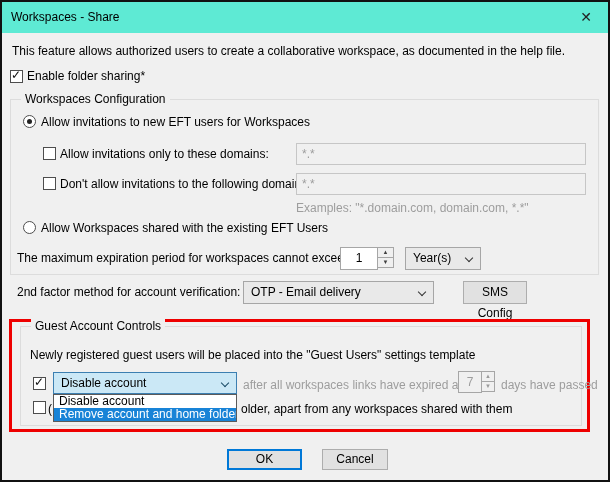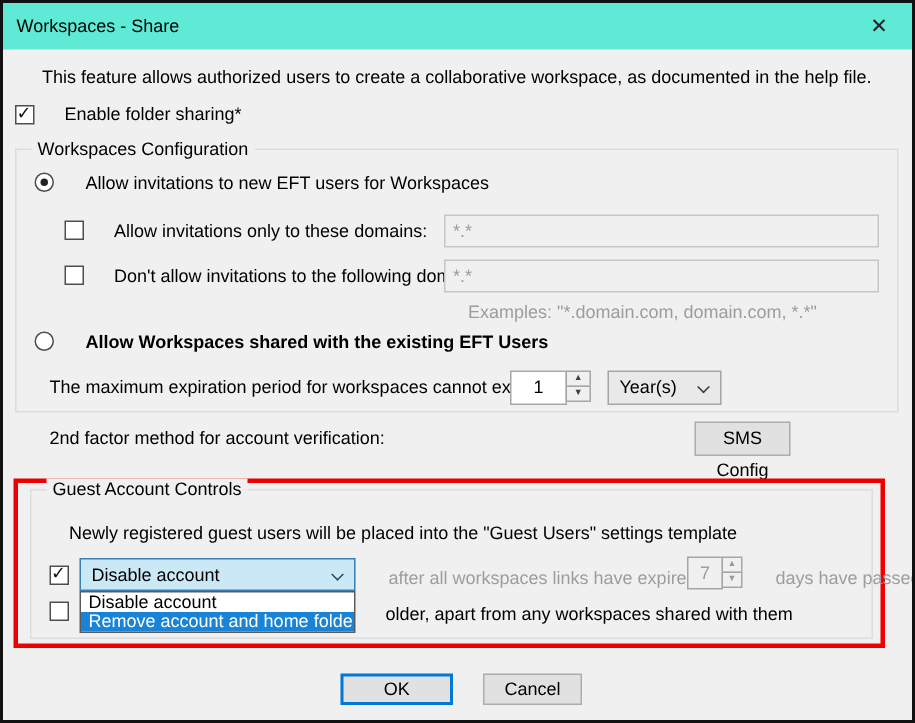--- a/index.html
+++ b/index.html
@@ -3,21 +3,21 @@
 <meta charset="utf-8">
 <style>
   * { margin:0; padding:0; box-sizing:border-box; }
   body { background:#fff; font-family:"Liberation Sans", sans-serif; }
   .window { position:relative; width:610px; height:482px; border:2px solid #111;
             background:#f0f0f0; font-size:12px; color:#000; overflow:hidden; }
   .titlebar { position:absolute; left:0; top:0; right:0; height:31px; background:#5eead4; }
   .title { position:absolute; left:9px; top:8px; color:#000; white-space:nowrap; }
   .close-btn { position:absolute; right:2px; top:0; width:40px; height:30px; text-align:center;
                line-height:30px; font-size:14px; color:#222; cursor:default; }
-  .txt { position:absolute; white-space:nowrap;margin-left:16px; }
+  .txt { position:absolute; white-space:nowrap; }
   .gray { color:#9d9d9d; }
   .cb { position:absolute; width:13px; height:13px; background:#fff; border:1px solid #4d4d4d; }
   .cb .mark { position:absolute; left:0px; top:-3px; font-size:12px; color:#111; }
   .radio { position:absolute; width:13px; height:13px; background:#fff; border:1px solid #4d4d4d; border-radius:50%; }
   .radio.on::after { content:""; position:absolute; left:3px; top:3px; width:5px; height:5px;
                      border-radius:50%; background:#222; }
   .group { position:absolute; border:1px solid #dcdcdc; }
   .group-label { position:absolute; top:-8px; left:10px; background:#f0f0f0; padding:0 4px; white-space:nowrap; }
   .field { position:absolute; background:#f0f0f0; border:1px solid #c6c6c6; color:#9d9d9d;
            font:12px "Liberation Sans", sans-serif; padding:0 5px; outline:none; }
@@ -68,34 +68,38 @@
     <div class="txt" style="left:49px; top:47px;">Allow invitations only to these domains:</div>
     <input class="field" style="left: 285px; top: 43px; width: 290px; height: 22px;" readonly="" value="*.*">
 
     <span class="cb" style="left:32px; top:77px;"></span>
     <div class="txt" style="left:49px; top:77px;">Don't allow invitations to the following domains:</div>
     <input class="field" style="left: 285px; top: 73px; width: 290px; height: 22px;" readonly="" value="*.*">
 
     <div class="txt gray" style="left:285px; top:101px;">Examples: "*.domain.com, domain.com, *.*"</div>
 
     <span class="radio" style="left:12px; top:121px;"></span>
-    <div class="txt" style="left:30px; top:121px;font-weight:bold;">Allow Workspaces shared with the existing EFT Users</div>
+    <div class="txt" style="left:30px; top:121px;">Allow Workspaces shared with the existing EFT Users</div>
 
     <div class="txt" style="left:6px; top:151px;">The maximum expiration period for workspaces cannot exceed:</div>
     <div class="spin-num" style="left:329px; top:147px; width:38px; height:23px;">1</div>
     <div class="spin-col" style="left:366px; top:147px;">
       <div class="spin-btn">▲</div>
       <div class="spin-btn">▼</div>
     </div>
     <div class="combo" style="left:394px; top:147px; width:76px; height:23px;">
       <span>Year(s)</span>
       <span class="chev"></span>
     </div>
 
     <div class="txt" style="left:6px; top:185px;">2nd factor method for account verification:</div>
+    <div class="combo" style="left:232px; top:181px; width:191px; height:23px;">
+      <span>OTP - Email delivery</span>
+      <span class="chev"></span>
+    </div>
     <div class="btn" style="left:452px; top:181px; width:64px; height:23px; line-height:21px;">SMS Config</div>
   </div>
 
   <div class="redbox"></div>
 
   <div class="group" style="left:18px; top:324px; width:562px; height:100px;">
     <div class="group-label">Guest Account Controls</div>
   </div>
 
   <div class="txt" style="left:28px; top:346px;">Newly registered guest users will be placed into the "Guest Users" settings template</div>

